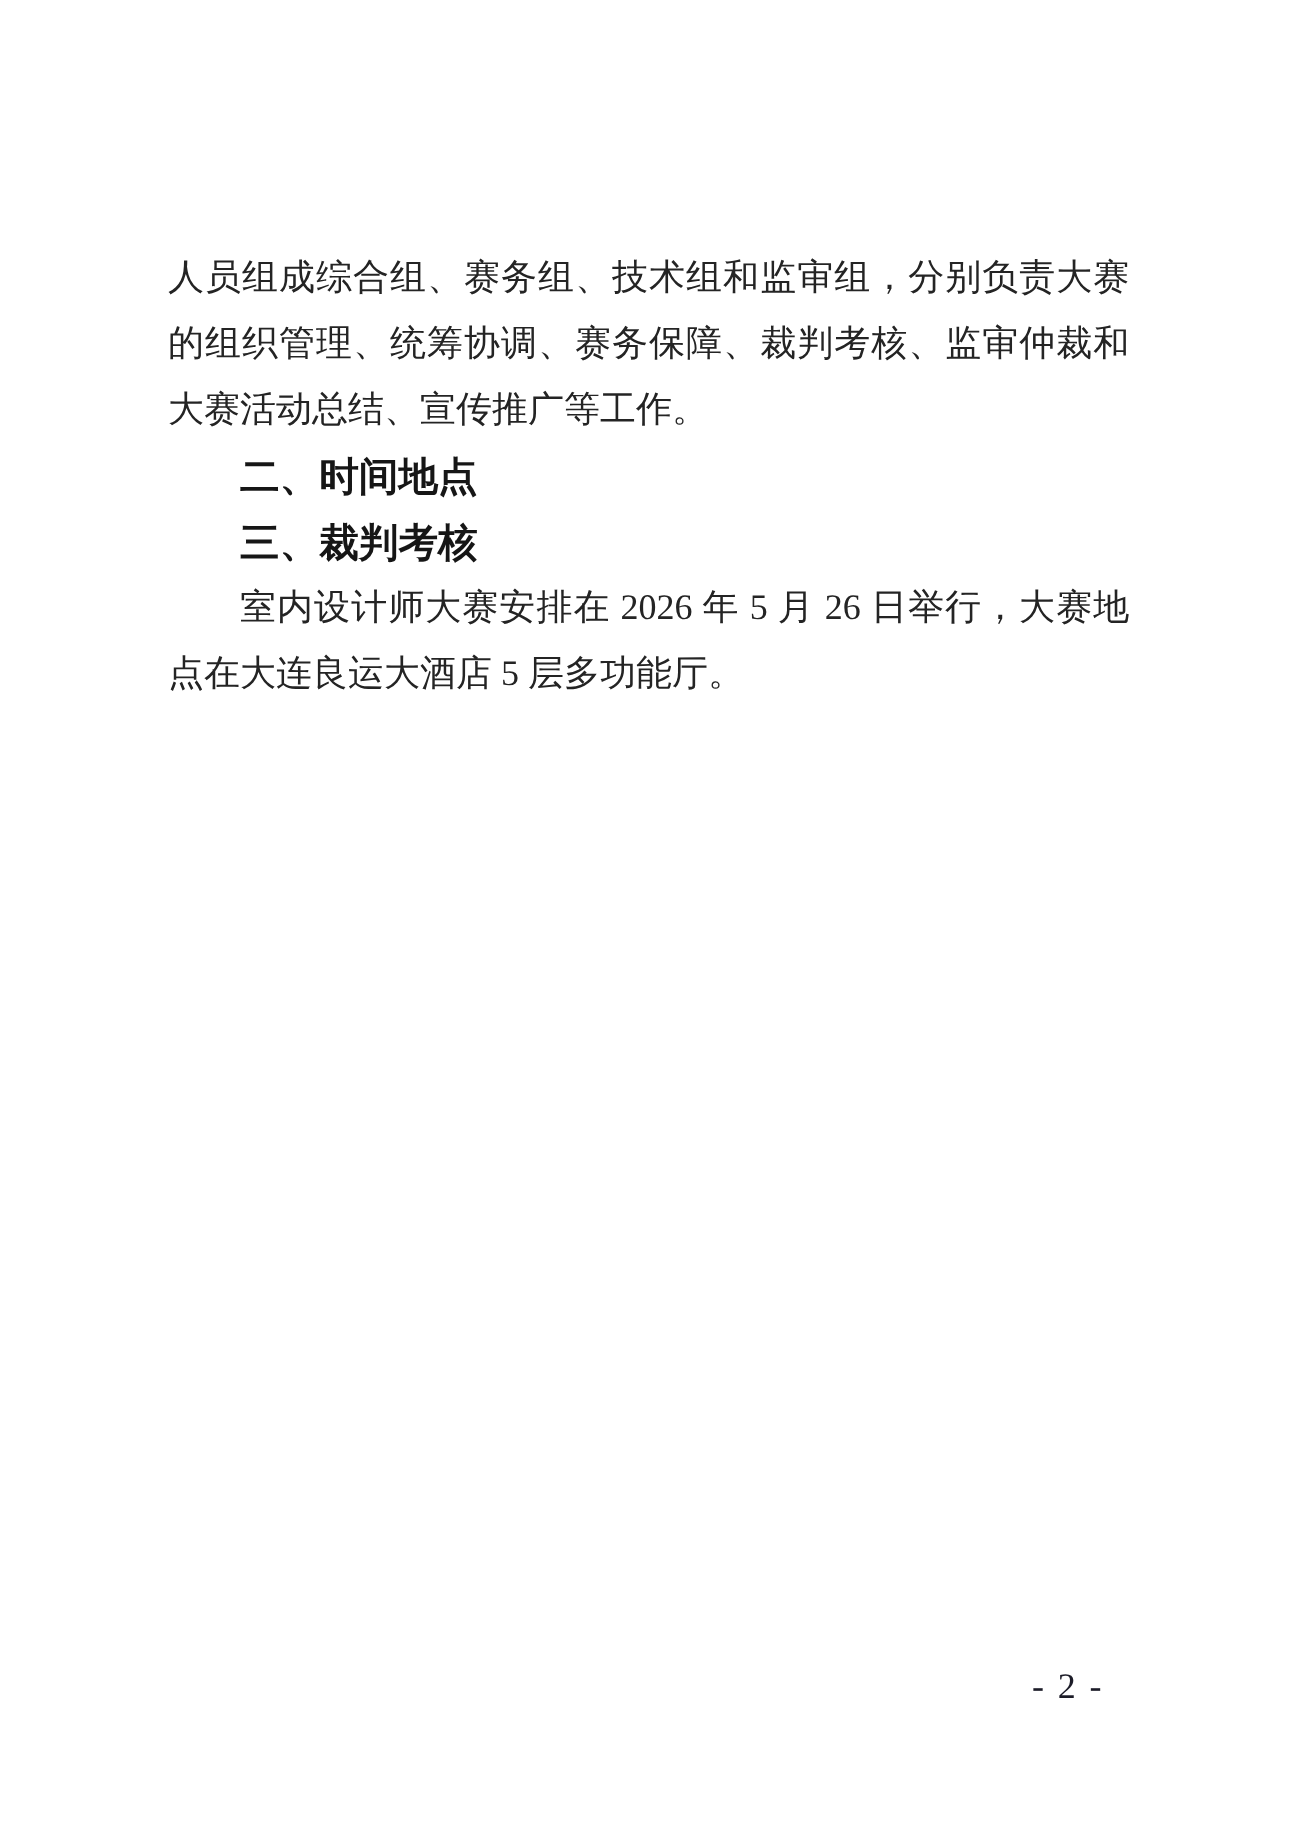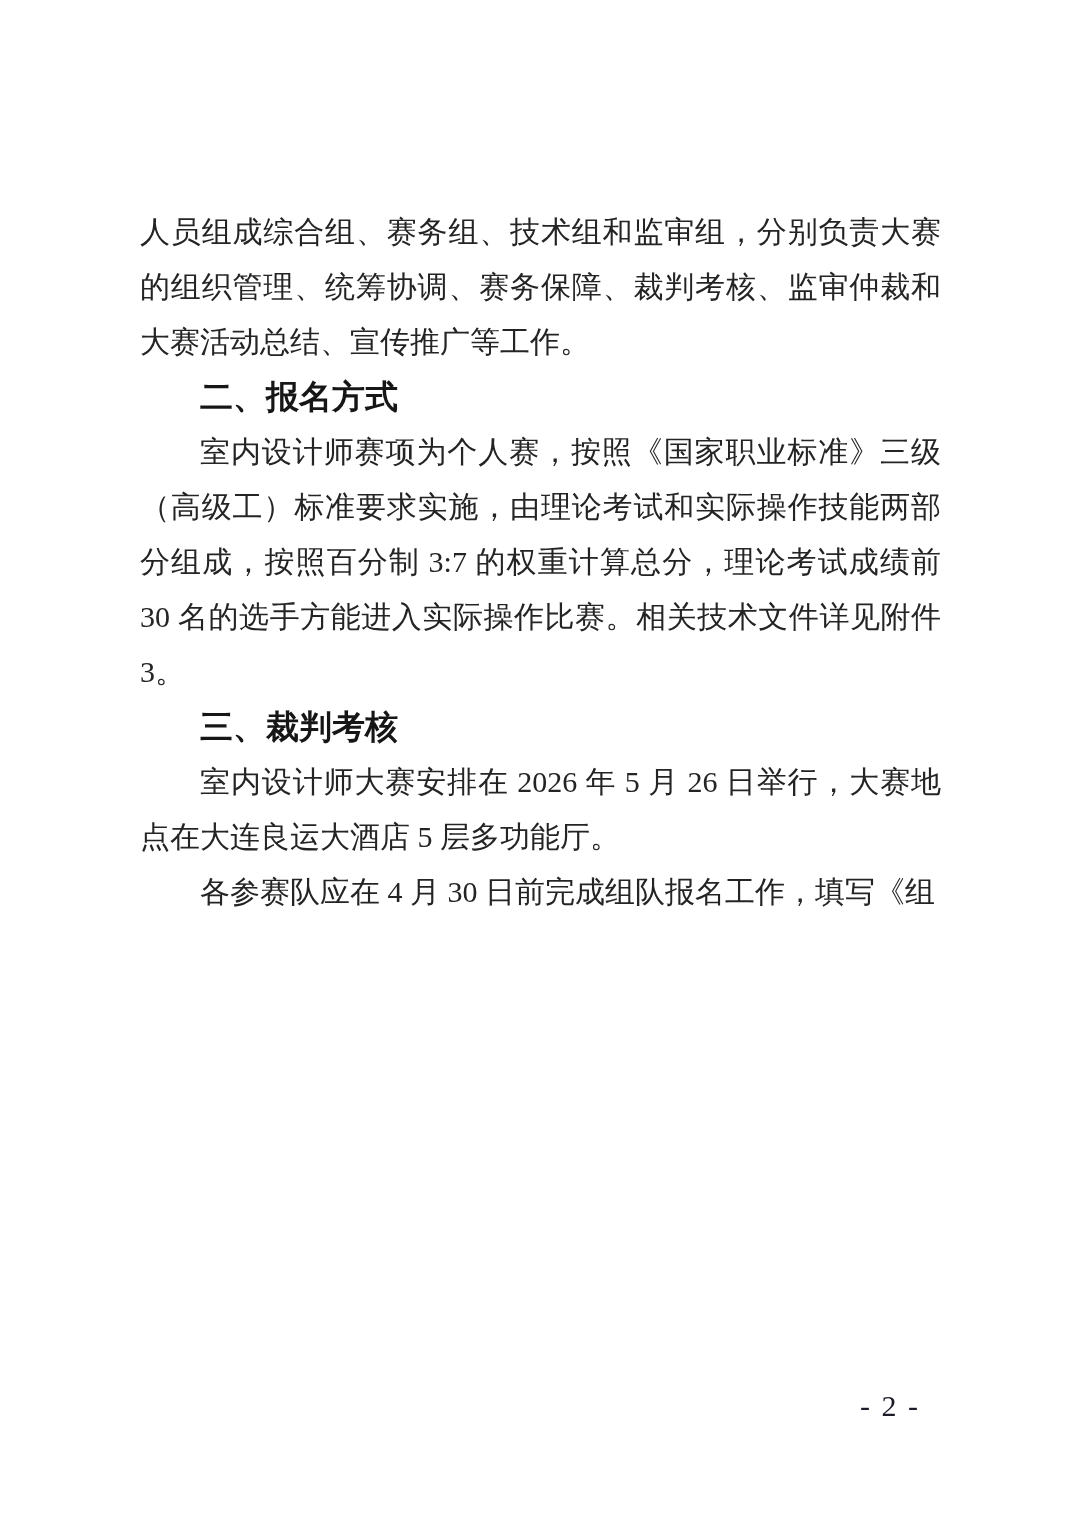--- a/index.html
+++ b/index.html
@@ -53,20 +53,18 @@
     font-family: "Liberation Serif", "DejaVu Serif", serif;
     letter-spacing: 2px;
   }
 </style>
 </head>
 <body>
 
 <div class="page">
   <div class="content" id="doc-content">
       <div class="para">人员组成综合组、赛务组、技术组和监审组，分别负责大赛的组织管理、统筹协调、赛务保障、裁判考核、监审仲裁和大赛活动总结、宣传推广等工作。</div>
-      <div class="heading">二、报名方式</div>
-      <div class="para indent">室内设计师赛项为个人赛，按照《国家职业标准》三级（高级工）标准要求实施，由理论考试和实际操作技能两部分组成，按照百分制 3:7 的权重计算总分，理论考试成绩前 30 名的选手方能进入实际操作比赛。相关技术文件详见附件 3。</div>
+      <div class="heading">二、时间地点</div>
       <div class="heading">三、裁判考核</div>
       <div class="para indent">室内设计师大赛安排在 2026 年 5 月 26 日举行，大赛地点在大连良运大酒店 5 层多功能厅。</div>
-      <div class="para indent">各参赛队应在 4 月 30 日前完成组队报名工作，填写《组</div>
     </div>
   <div class="page-number">- 2 -</div>
 </div>
 
 </body></html>

